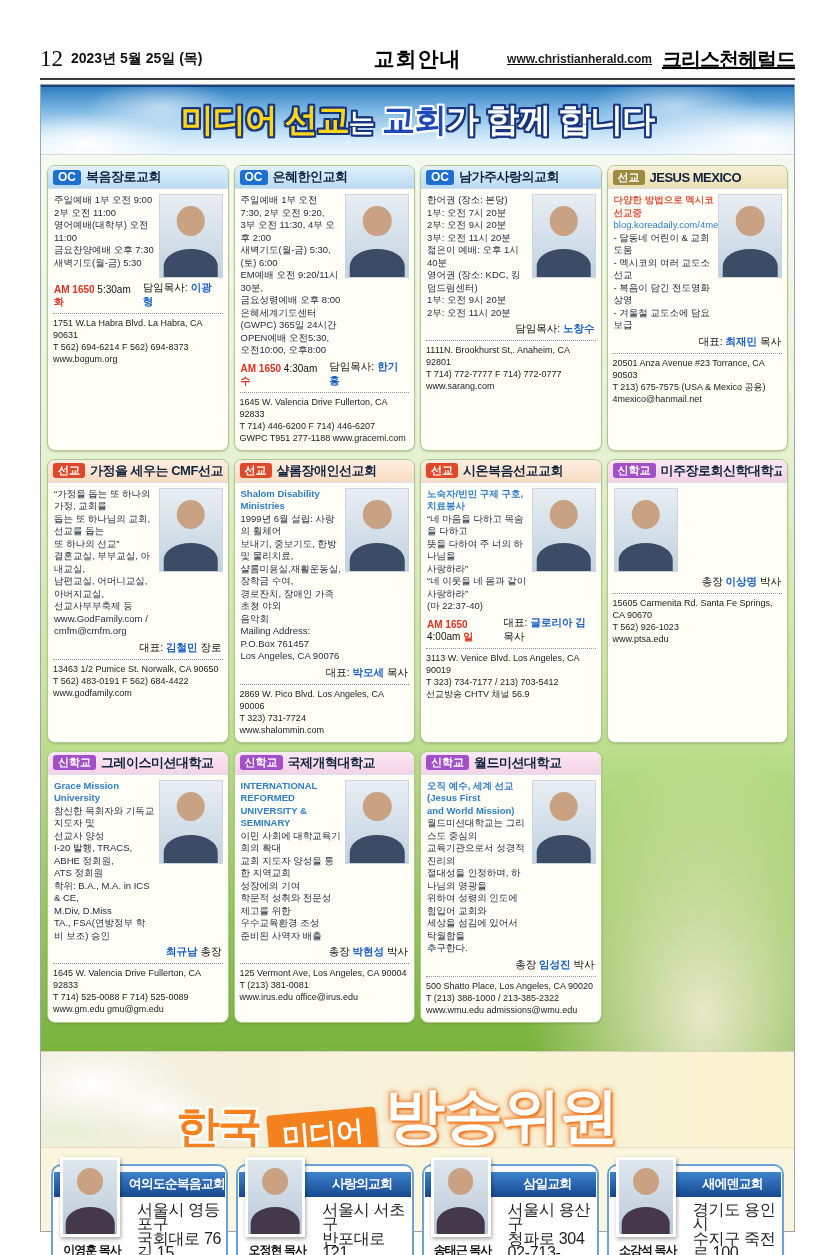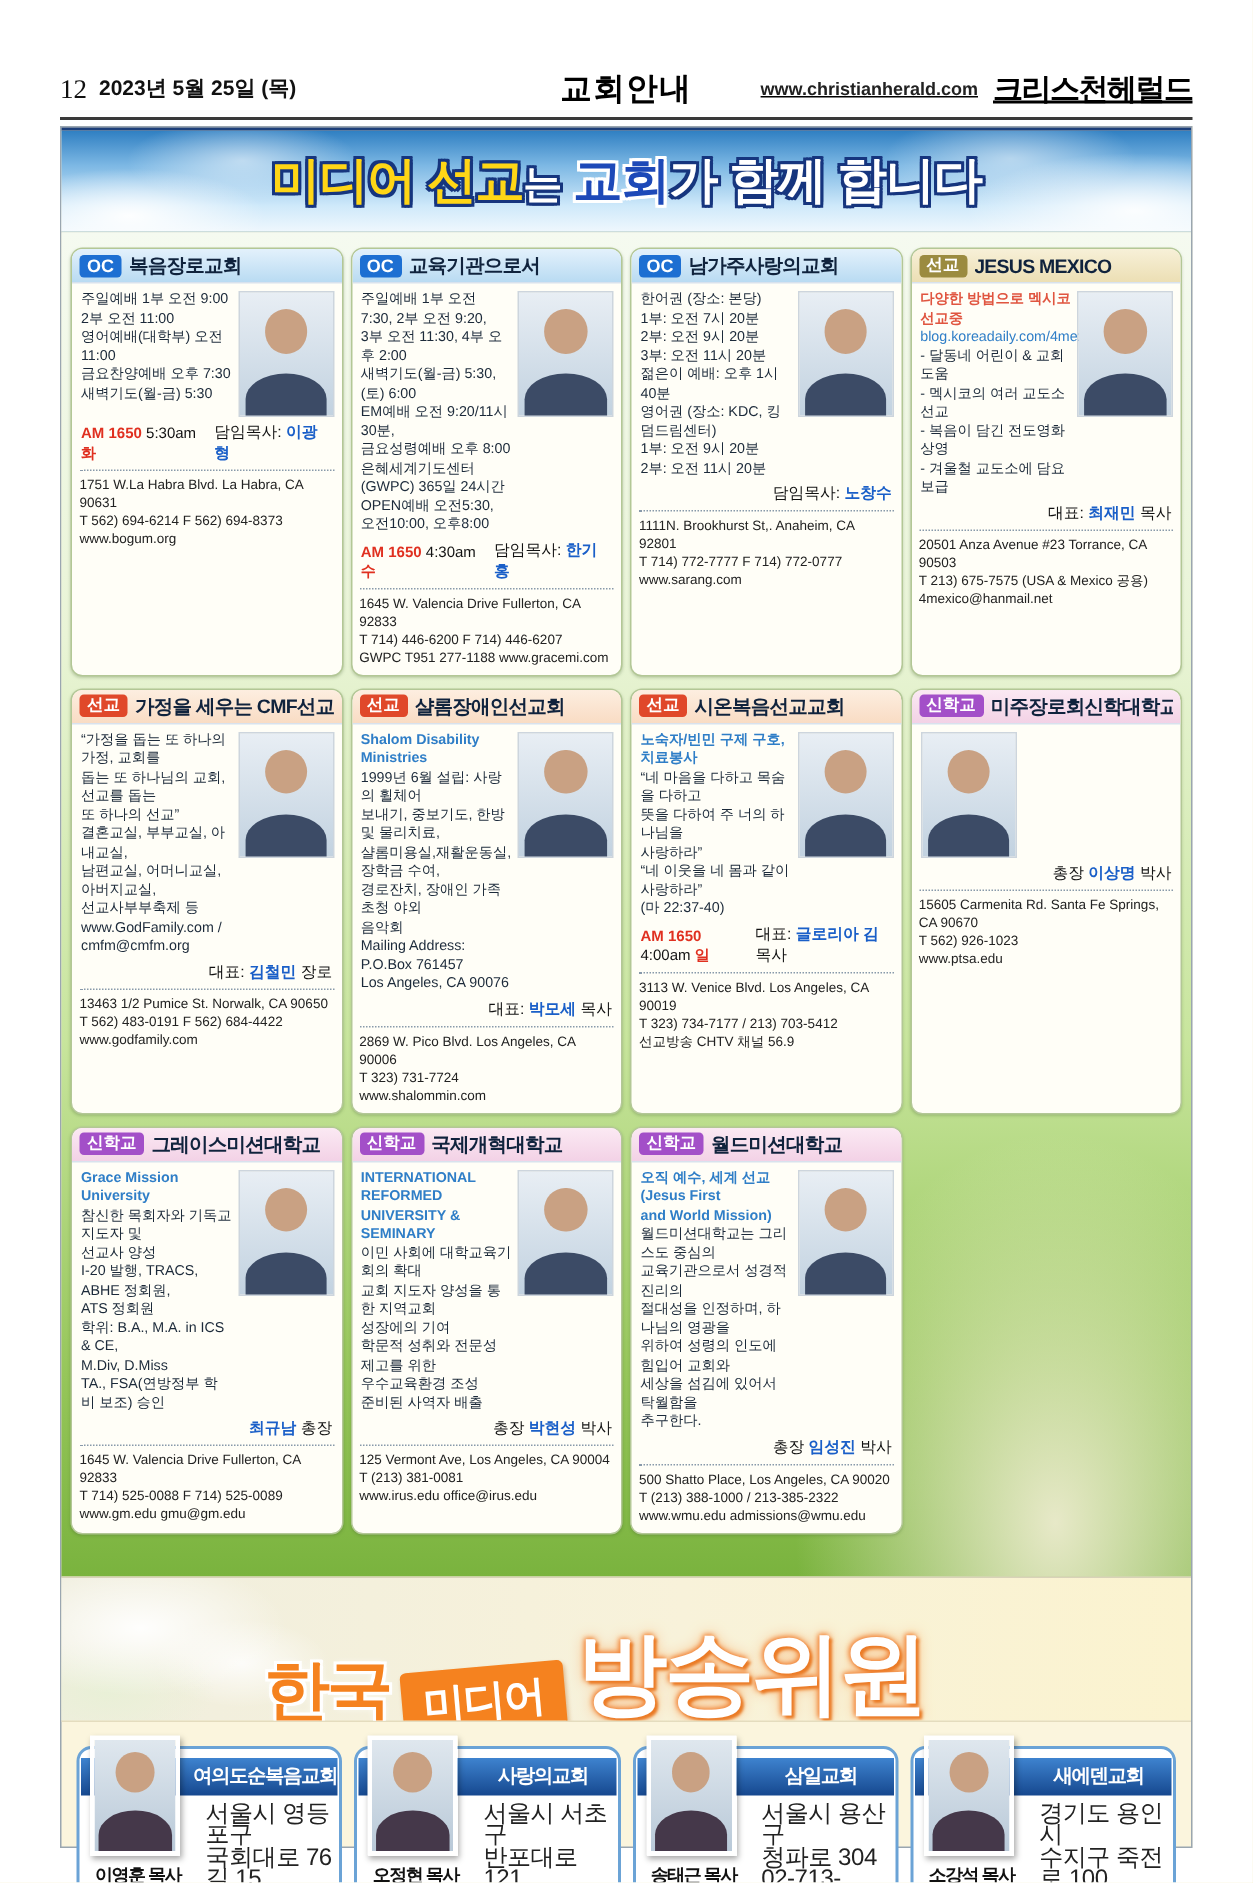--- a/index.html
+++ b/index.html
@@ -1,21 +1,21 @@
 <!DOCTYPE html>
 <html><head>
 <meta charset="utf-8">
 <style>
   * { margin:0; padding:0; box-sizing:border-box; }
   body { font-family:"Liberation Sans","DejaVu Sans",sans-serif; background:#fff; }
   .page { position:relative; width:835px; height:1255px; background:#fff; overflow:hidden; }
 
   
   .hdr { position:absolute; top:44px; left:40px; right:40px; height:30px; display:flex; align-items:center; }
-  .pageno { font-family:"Liberation Serif","DejaVu Serif",serif; font-size:18px; color:#111; margin-right:8px; }
+  .pageno { font-family:"Liberation Serif","DejaVu Serif",serif; font-size:23px; color:#111; margin-right:8px; }
   .hdate { font-size:14px; font-weight:bold; color:#111; }
   .hcenter { position:absolute; left:0; right:0; text-align:center; font-size:21px; font-weight:bold; color:#000; letter-spacing:1px; }
   .hright { margin-left:auto; display:flex; align-items:center; gap:10px; z-index:2; background:#fff; padding-left:6px;text-decoration:underline;}
   .hsite { font-size:12px; font-weight:bold; color:#222; }
   .hbrand { font-size:20px; font-weight:bold; color:#000; letter-spacing:-1px; }
   .rule { position:absolute; top:78px; left:40px; right:40px; border-top:2px solid #3a3a3a; }
 
   
   .main { position:absolute; top:84px; left:40px; width:755px; height:1148px; border:1px solid #9aa6b0; background:#fbf5dd; display:flex; flex-direction:column; }
 
@@ -144,21 +144,21 @@
               <div class="ldr"><span>담임목사:</span> <b class="lnm">이광형</b> <span></span></div>
             </div>
           <div class="addr">1751 W.La Habra Blvd.  La Habra, CA 90631
 T 562) 694-6214   F 562) 694-8373
 www.bogum.org</div>
         </div>
 
         <div class="ad">
           <div class="ad-head hb">
               <span class="bdg b-oc">OC</span>
-              <span class="ad-title">교육기관으로서</span>
+              <span class="ad-title">은혜한인교회</span>
             </div>
           <div class="ad-body">
               <div class="ad-text">
                 <div class="blines">주일예배 1부 오전 7:30, 2부 오전 9:20,
 3부 오전 11:30, 4부 오후 2:00
 새벽기도(월-금) 5:30, (토) 6:00
 EM예배 오전 9:20/11시 30분,
 금요성령예배 오후 8:00
 은혜세계기도센터(GWPC) 365일 24시간
 OPEN예배 오전5:30, 오전10:00, 오후8:00</div>

